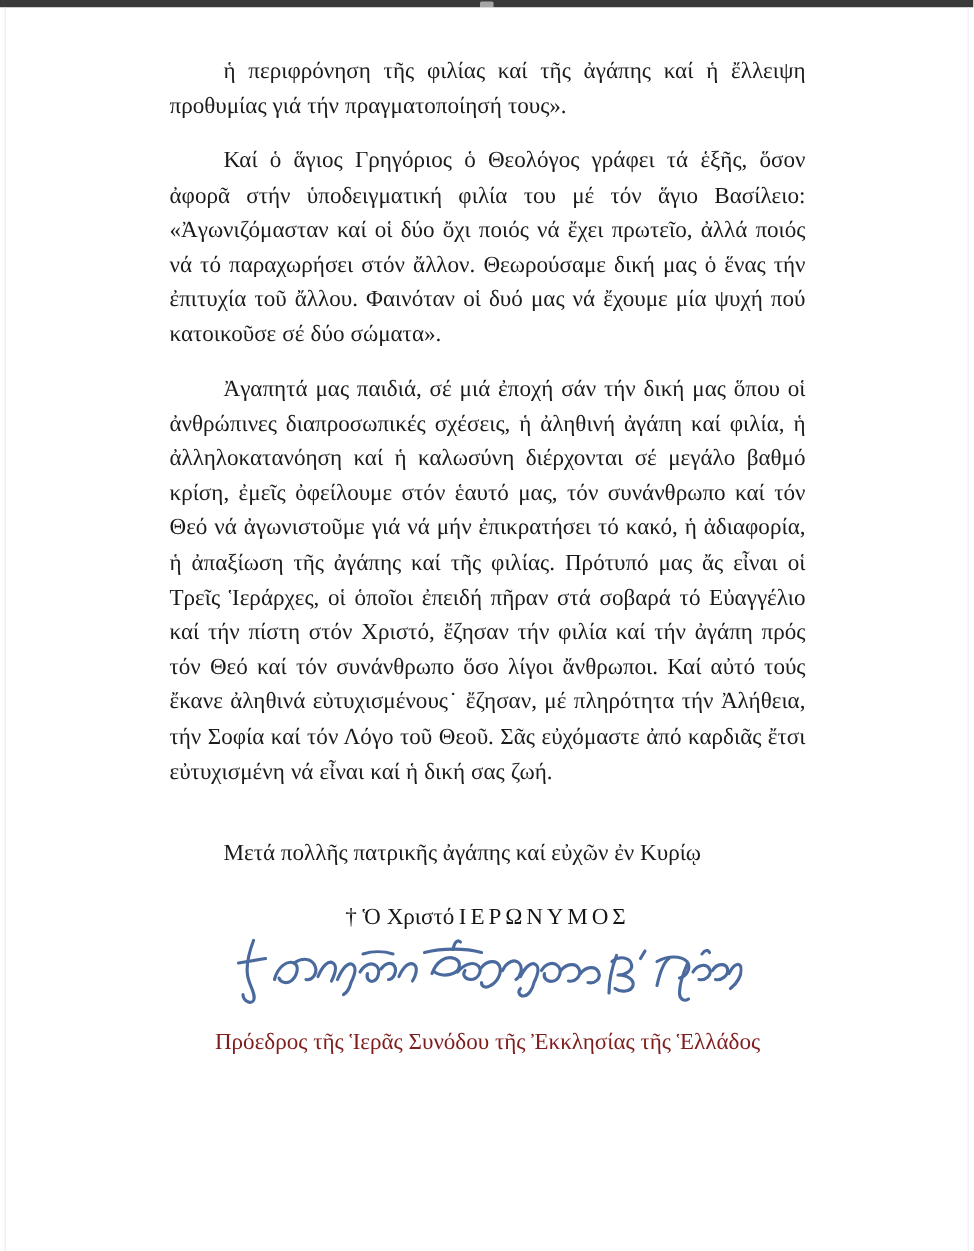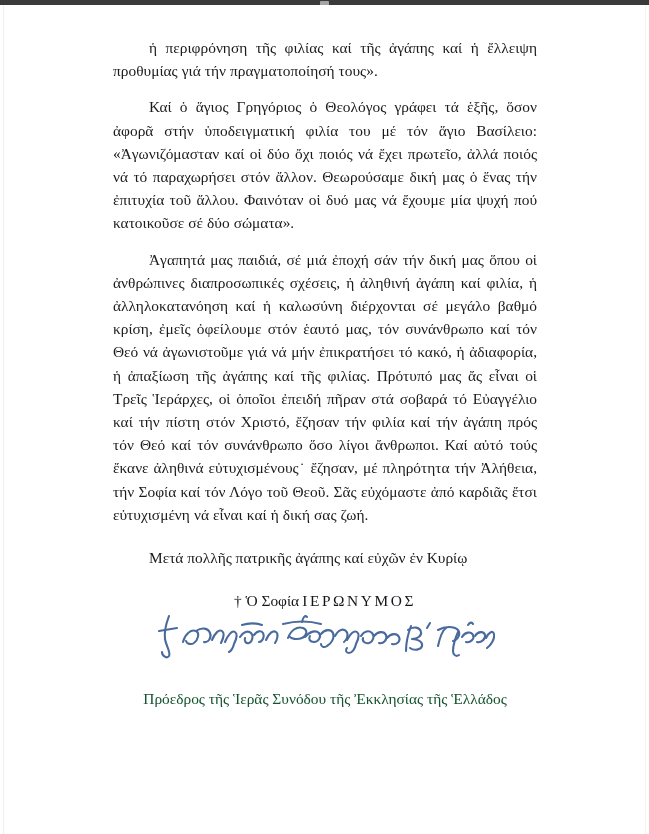--- a/index.html
+++ b/index.html
@@ -68,21 +68,21 @@
     color: #1b1b1e;
     text-align: justify;
     text-indent: 36px;
     -webkit-hyphens: none;
     hyphens: none;
     word-spacing: .2px;
   }
   p.body-par:last-of-type { margin-bottom: 0; }
 
   .closing {
-    margin: 20px 0 0 0;
+    margin: 31px 0 0 0;
     font-size: 15.4px;
     line-height: 23.2px;
     color: #1b1b1e;
     text-indent: 36px;
   }
 
   .sign-block {
     margin-top: 22px;
     text-align: center;
   }
@@ -99,24 +99,24 @@
   }
 
   .signature-ink {
     display: block;
     margin: 1px auto 0 auto;
     width: 340px;
     height: 48px;
   }
 
   .sign-role {
-    margin-top: 28px;
+    margin-top: 13px;
     font-size: 15.4px;
     line-height: 22px;
-    color: #14532d;
+    color: #7f1d1d;
     text-align: center;
     white-space: nowrap;
   }
 </style>
 </head>
 <body>
 
 <div class="viewer-chrome">
   <div class="viewer-chrome-notch"></div>
 </div>
@@ -131,21 +131,21 @@
 
     <p class="body-par">Καί ὁ ἅγιος Γρηγόριος ὁ Θεολόγος γράφει τά ἑξῆς, ὅσον ἀφορᾶ στήν ὑποδειγματική φιλία του μέ τόν ἅγιο Βασίλειο: «Ἀγωνιζόμασταν καί οἱ δύο ὄχι ποιός νά ἔχει πρωτεῖο, ἀλλά ποιός νά τό παραχωρήσει στόν ἄλλον. Θεωρούσαμε δική μας ὁ ἕνας τήν ἐπιτυχία τοῦ ἄλλου. Φαινόταν οἱ δυό μας νά ἔχουμε μία ψυχή πού κατοικοῦσε σέ δύο σώματα».</p>
 
     <p class="body-par">Ἀγαπητά μας παιδιά, σέ μιά ἐποχή σάν τήν δική μας ὅπου οἱ ἀνθρώπινες διαπροσωπικές σχέσεις, ἡ ἀληθινή ἀγάπη καί φιλία, ἡ ἀλληλοκατανόηση καί ἡ καλωσύνη διέρχονται σέ μεγάλο βαθμό κρίση, ἐμεῖς ὀφείλουμε στόν ἑαυτό μας, τόν συνάνθρωπο καί τόν Θεό νά ἀγωνιστοῦμε γιά νά μήν ἐπικρατήσει τό κακό, ἡ ἀδιαφορία, ἡ ἀπαξίωση τῆς ἀγάπης καί τῆς φιλίας. Πρότυπό μας ἄς εἶναι οἱ Τρεῖς Ἱεράρχες, οἱ ὁποῖοι ἐπειδή πῆραν στά σοβαρά τό Εὐαγγέλιο καί τήν πίστη στόν Χριστό, ἔζησαν τήν φιλία καί τήν ἀγάπη πρός τόν Θεό καί τόν συνάνθρωπο ὅσο λίγοι ἄνθρωποι. Καί αὐτό τούς ἔκανε ἀληθινά εὐτυχισμένους˙ ἔζησαν, μέ πληρότητα τήν Ἀλήθεια, τήν Σοφία καί τόν Λόγο τοῦ Θεοῦ. Σᾶς εὐχόμαστε ἀπό καρδιᾶς ἔτσι εὐτυχισμένη νά εἶναι καί ἡ δική σας ζωή.</p>
 
     <p class="closing">Μετά πολλῆς πατρικῆς ἀγάπης καί εὐχῶν ἐν Κυρίῳ</p>
 
     <div class="sign-block">
 
       <div class="sign-name">
-        <span>† Ὁ Σοφία</span><span class="name-caps">ΙΕΡΩΝΥΜΟΣ</span>
+        <span>† Ὁ Χριστό</span><span class="name-caps">ΙΕΡΩΝΥΜΟΣ</span>
       </div>
 
       <svg class="signature-ink" viewBox="0 0 340 48" xmlns="http://www.w3.org/2000/svg">
         <g fill="none" stroke="#4a6a9e" stroke-width="2.1" stroke-linecap="round" stroke-linejoin="round">
 
           <path d="M14 4 C11 12, 9 20, 10 27 C11 34, 16 40, 14 44 C12 47, 7 44, 7 40"></path>
           <path d="M4 19 L22 16"></path>
 
           <path d="M28 30 C30 22, 36 17, 41 19 C45 21, 43 28, 39 31 C36 33, 32 32, 31 29"></path>
           <path d="M41 19 C47 15, 53 16, 55 21 C57 26, 53 31, 49 30"></path>

